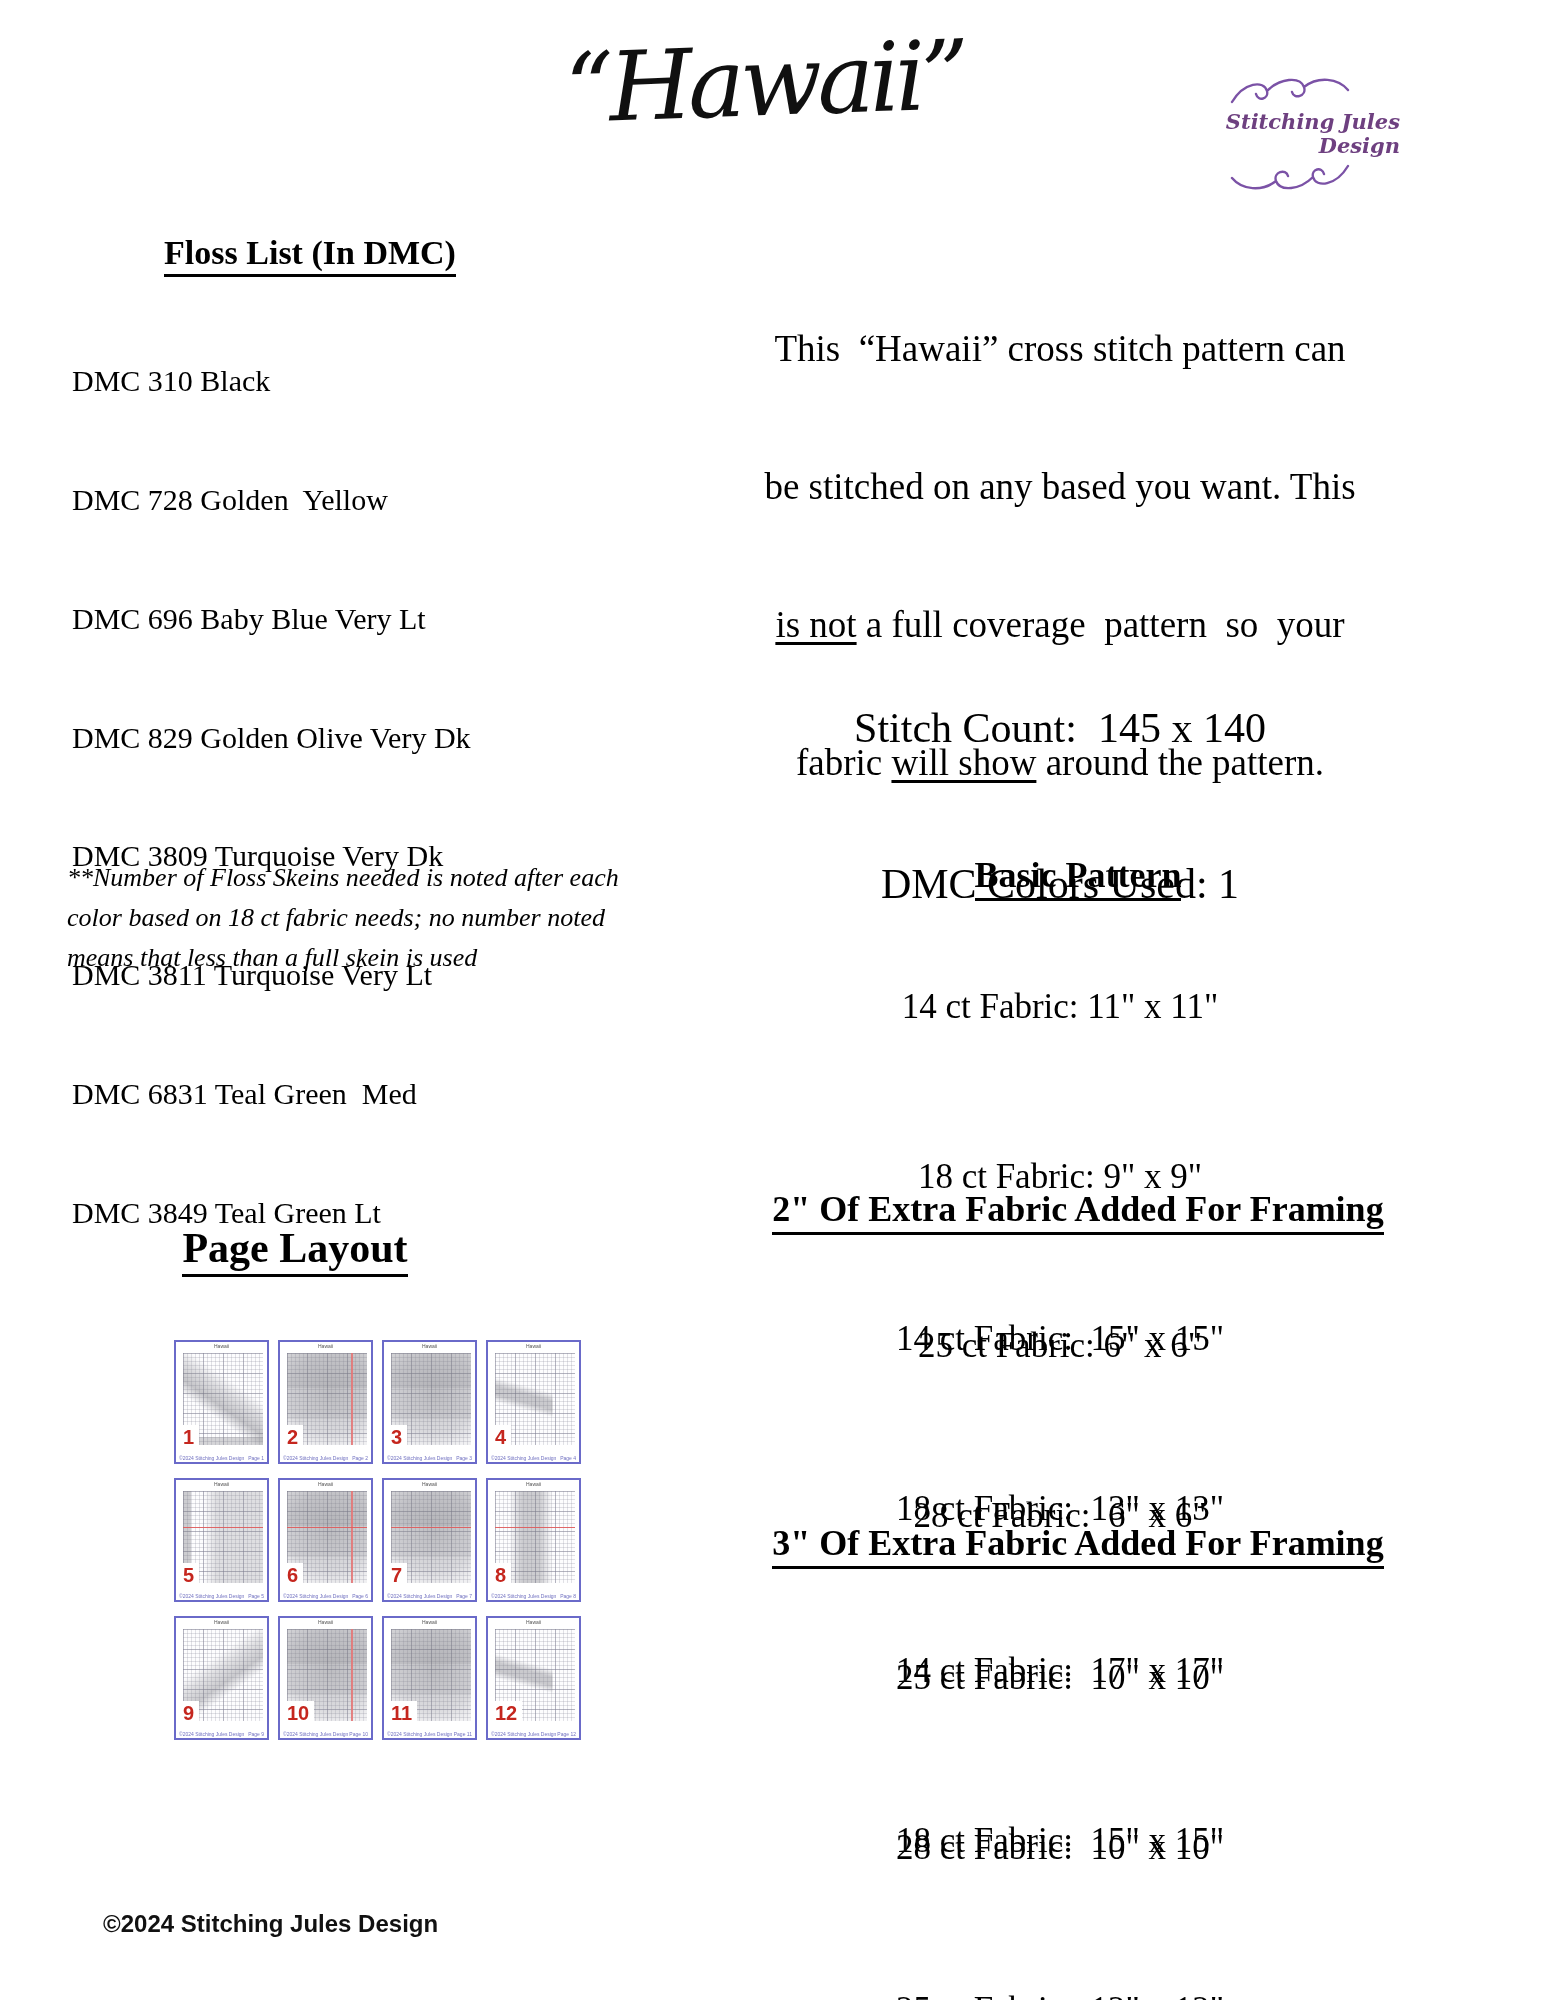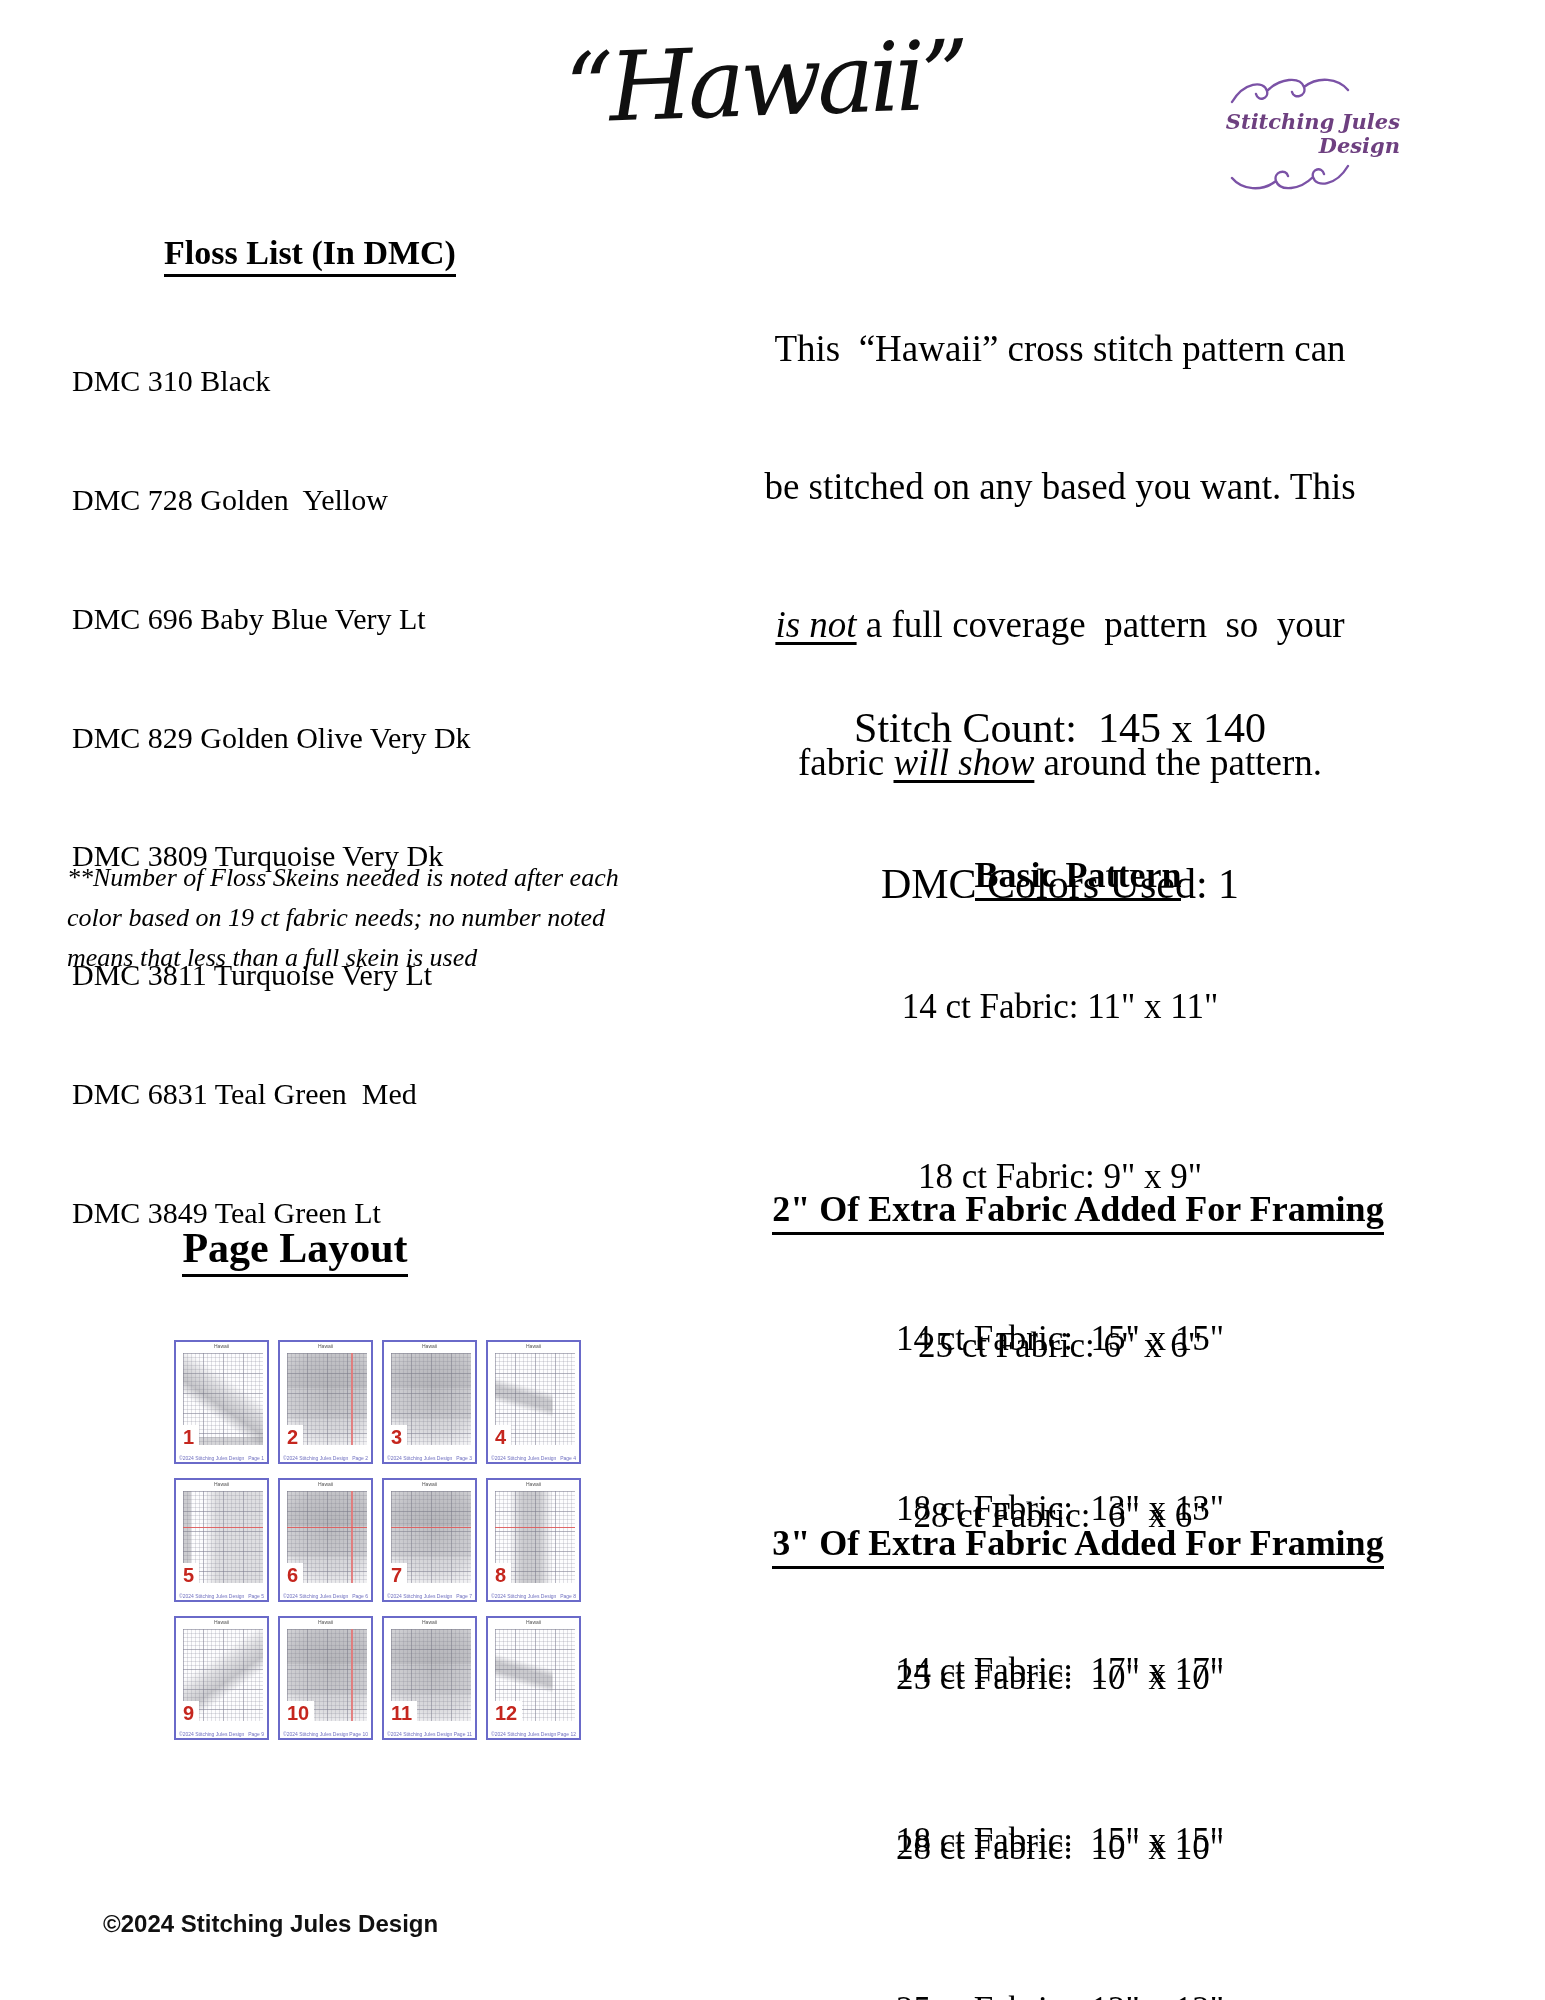--- a/index.html
+++ b/index.html
@@ -22,21 +22,21 @@
     font-size:34px;font-weight:bold;}
   .u-thick{display:inline-block;border-bottom:3.5px solid #000;padding-bottom:2px;}
   .floss-list{position:absolute;left:72px;top:282px;font-size:30px;line-height:39.6px;
     white-space:pre-wrap;}
   .floss-note{position:absolute;left:67px;top:858px;width:560px;font-style:italic;
     font-size:26px;line-height:40px;}
 
   
   .desc{position:absolute;left:655px;top:234px;width:810px;text-align:center;
     font-size:37px;line-height:46px;white-space:pre-wrap;}
-  .u-text{text-decoration:underline;text-decoration-thickness:2.5px;text-underline-offset:5px;font-style:italic;}
+  .u-text{text-decoration:underline;text-decoration-thickness:2.5px;text-underline-offset:5px;}
   .stats{position:absolute;left:655px;top:598px;width:810px;text-align:center;
     font-size:42px;line-height:52px;white-space:pre-wrap;}
   .sec-heading{position:absolute;left:655px;width:810px;text-align:center;
     font-size:36px;font-weight:bold;white-space:pre-wrap;}
   .sec-rows{position:absolute;left:655px;width:810px;text-align:center;
     font-size:35px;line-height:56.5px;white-space:pre-wrap;}
   .sec1-h{top:812px;} .sec1-r{top:866px;}
   .sec2-h{top:1146px;} .sec2-r{top:1198px;}
   .sec3-h{top:1480px;} .sec3-r{top:1530px;}
 
@@ -112,21 +112,21 @@
     <div>DMC 696 Baby Blue Very Lt</div>
     <div>DMC 829 Golden Olive Very Dk</div>
     <div>DMC 3809 Turquoise Very Dk</div>
     <div>DMC 3811 Turquoise Very Lt</div>
     <div>DMC 6831 Teal Green  Med</div>
     <div>DMC 3849 Teal Green Lt</div>
   </div>
 
   <div class="floss-note">
     <div>**Number of Floss Skeins needed is noted after each</div>
-    <div>color based on 19 ct fabric needs; no number noted</div>
+    <div>color based on 18 ct fabric needs; no number noted</div>
     <div>means that less than a full skein is used</div>
   </div>
 
   <div class="desc">
     <div>This  “Hawaii” cross stitch pattern can</div>
     <div>be stitched on any based you want. This</div>
     <div><span class="u-text">is not</span><span> a full coverage  pattern  so  your</span></div>
     <div><span>fabric </span><span class="u-text">will show</span><span> around the pattern.</span></div>
   </div>
 

